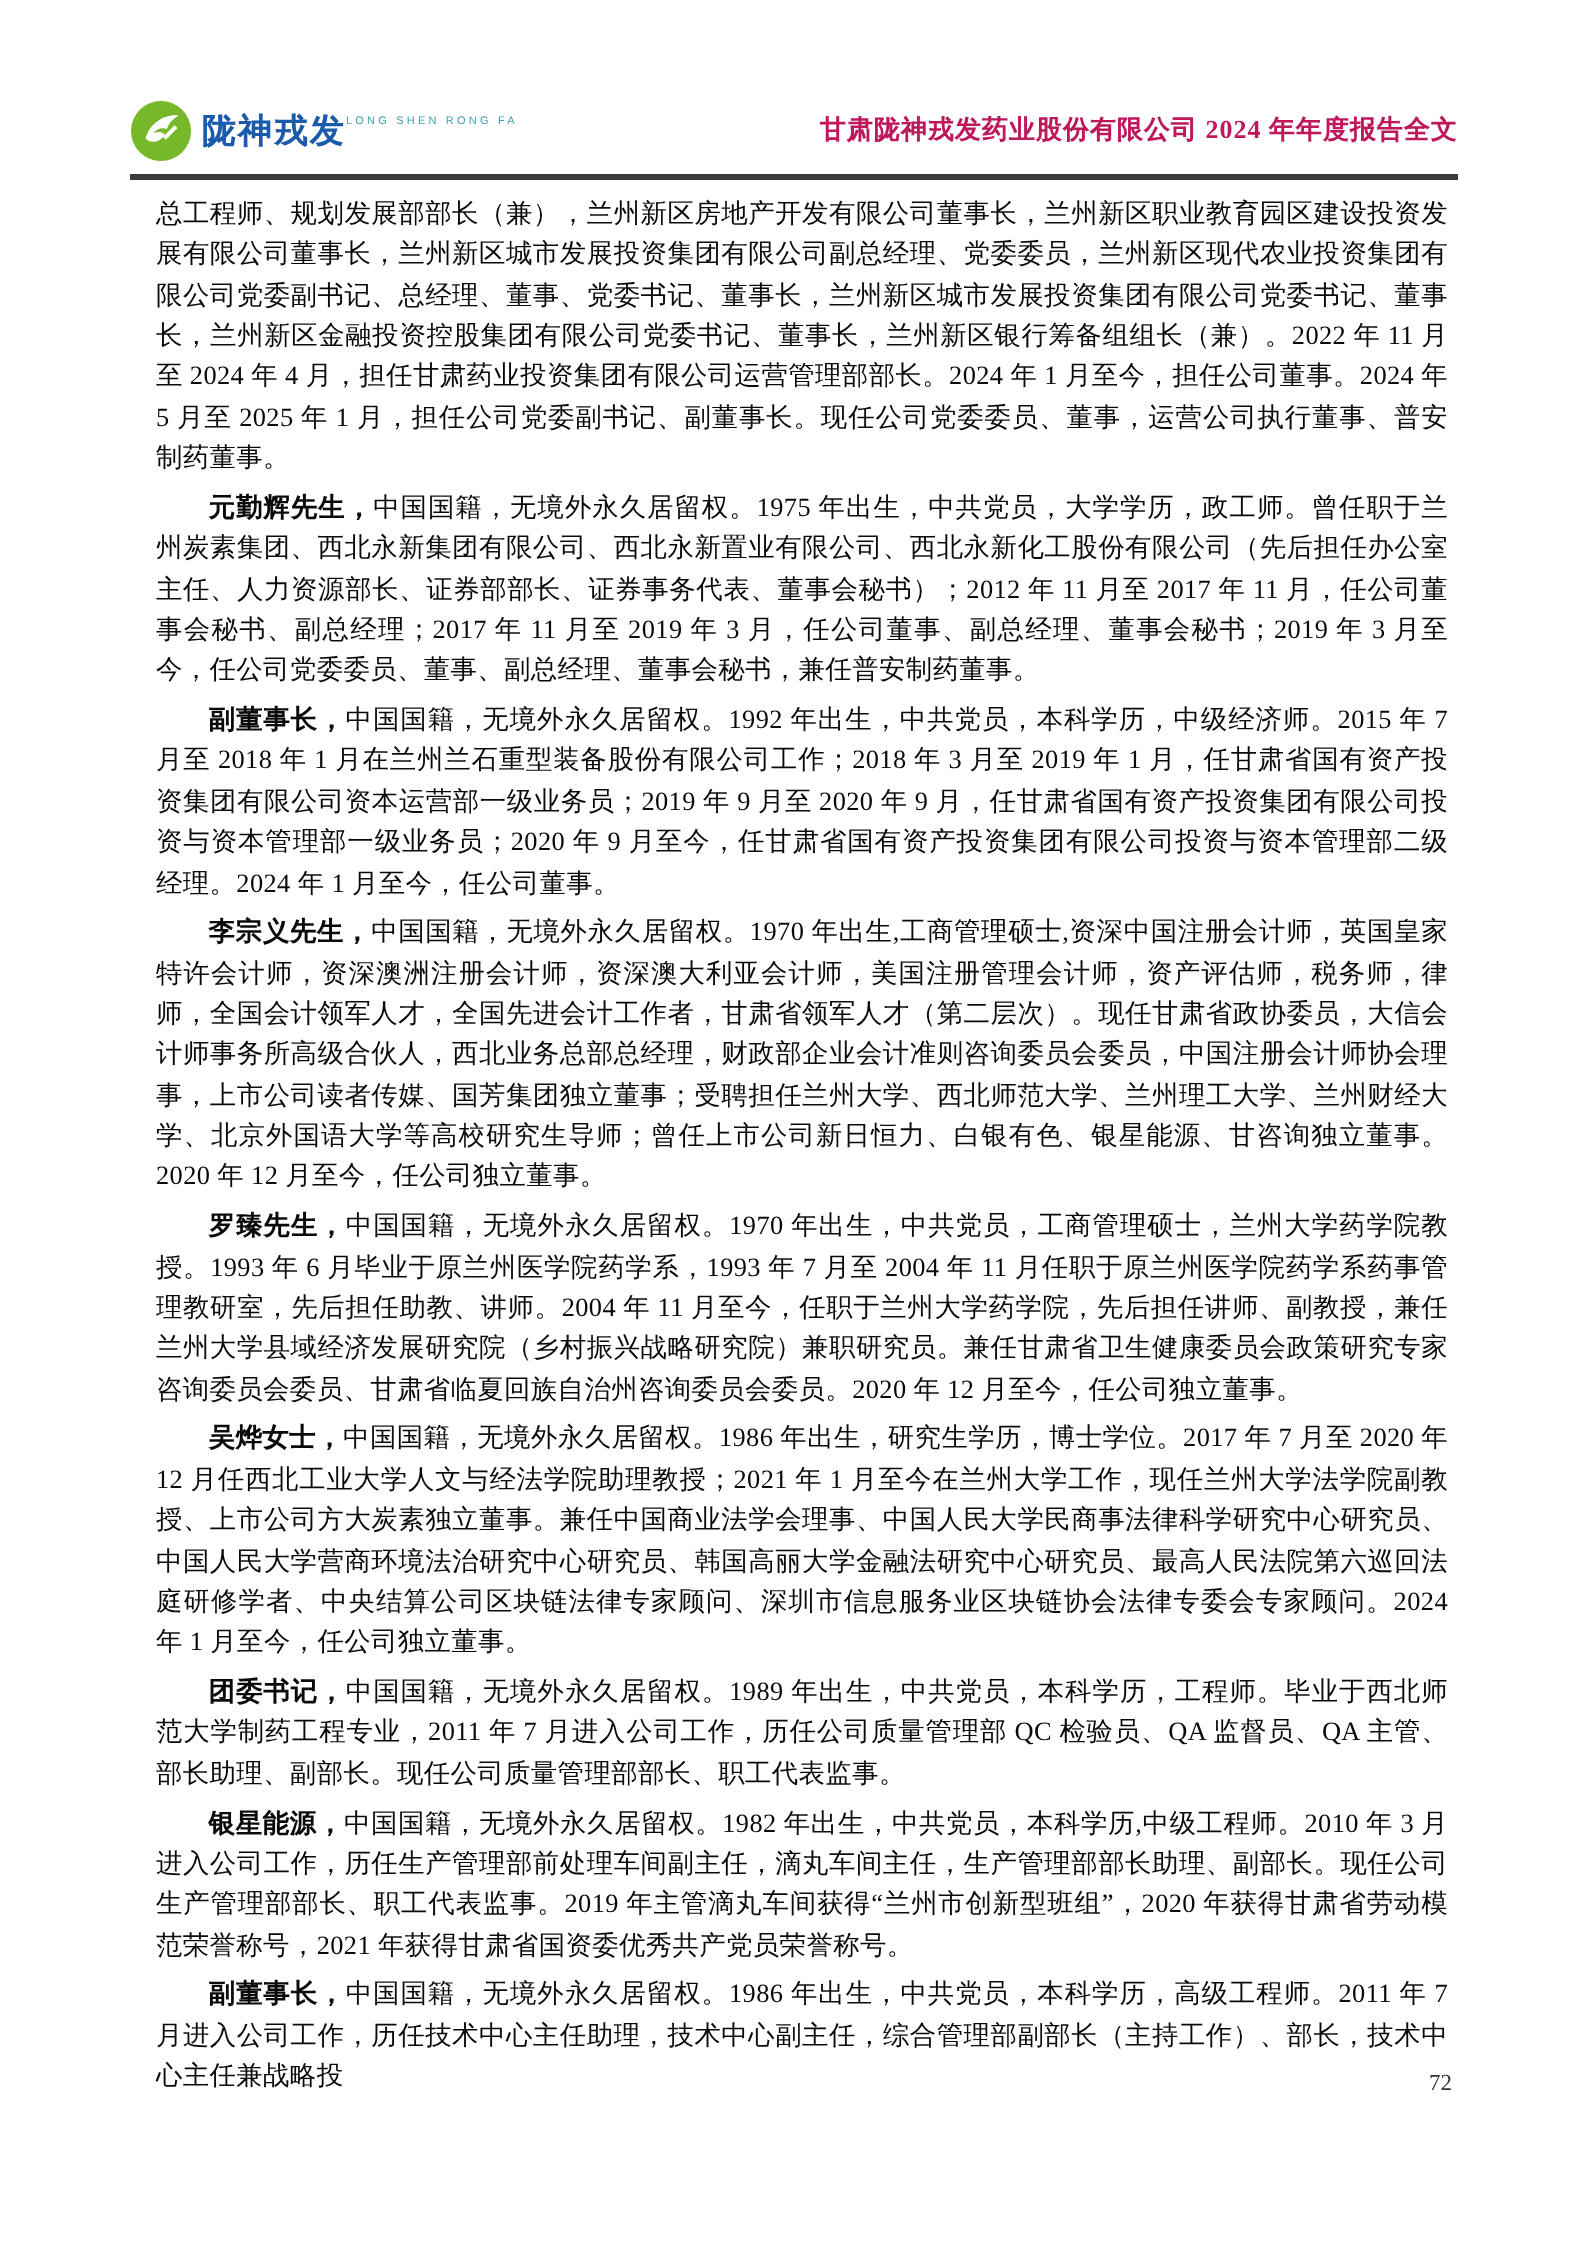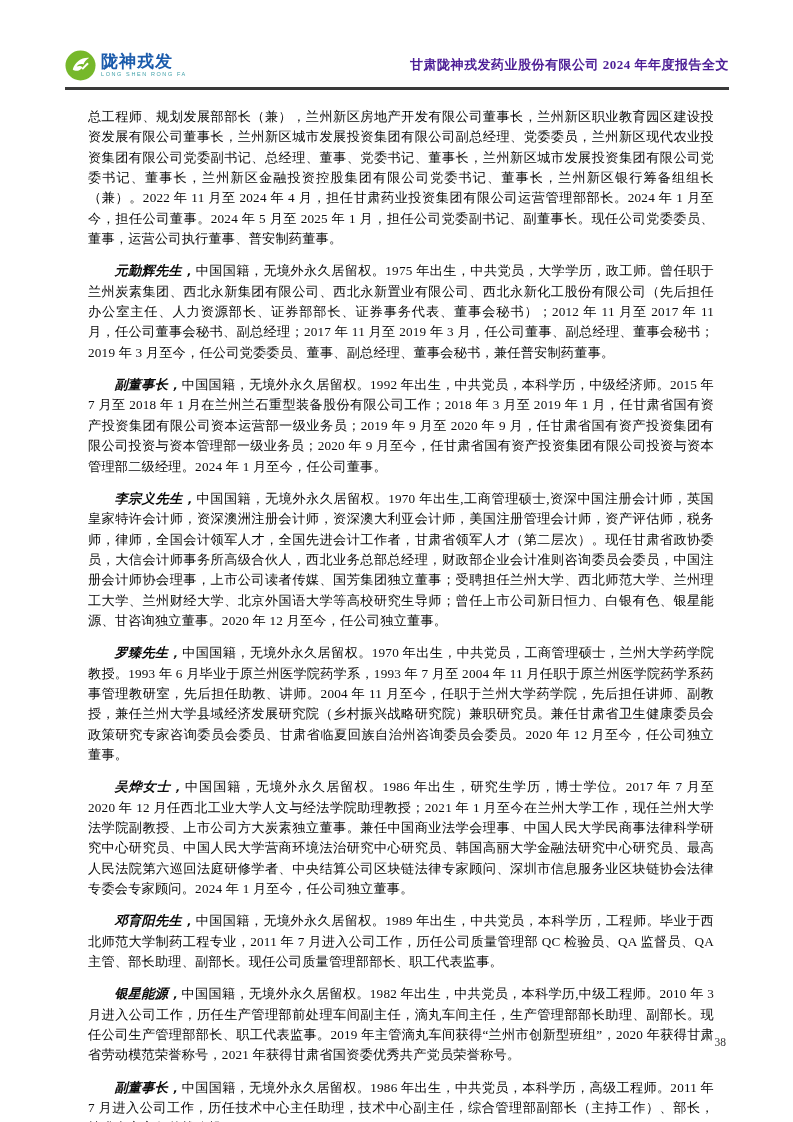--- a/index.html
+++ b/index.html
@@ -18,40 +18,40 @@
     left: 65px;
     right: 64px;
     top: 44px;
     height: 42px;
     display: flex;
     justify-content: space-between;
     align-items: center;
   }
   .logo { display: flex; align-items: center; gap: 5px; }
   .logo-circle { width: 31px; height: 31px; display: inline-block; flex: 0 0 auto; }
-  .logo-textcol { display: flex; flex-direction: column; line-height: 1; justify-content: flex-end; }
+  .logo-textcol { display: flex; flex-direction: row; line-height: 1; justify-content: flex-end; }
   .logo-cn {
     font-family: "Liberation Sans", "DejaVu Sans", sans-serif;
     font-size: 17px;
     font-weight: bold;
     color: #1b5bab;
     letter-spacing: 1px;
   }
   .logo-en {
     font-family: "Liberation Sans", "DejaVu Sans", sans-serif;
     font-size: 5.5px;
     color: #3f9fa8;
     letter-spacing: 1.6px;
     margin-top: 2px;
     white-space: nowrap;
   }
   .header-title {
     font-size: 13px;
     font-weight: bold;
-    color: #4c1d95;
+    color: #be185d;
     letter-spacing: 0.5px;
     white-space: nowrap;
   }
   .header-rule {
     position: absolute;
     left: 65px;
     right: 64px;
     top: 87px;
     height: 3px;
     background: #3a3a3a;
@@ -61,24 +61,24 @@
     position: absolute;
     left: 76px;
     right: 67px;
     top: 95px;
     font-size: 13.2px;
     line-height: 20.35px;
     text-align: justify;
     letter-spacing: 0.2px;
     color: #0a0a0a;
   }
-  .para { margin: 12px; text-indent: 2em; }
+  .para { margin: 2px; text-indent: 2em; }
   .para.no-indent { text-indent: 0; }
   .para + .para { margin-top: 4.5px; }
-  .person { font-weight: bold; font-style: italic; }
+  .person { font-weight: bold; }
   
   .footer {
     position: absolute;
     top: 1036px;
     right: 67px;
     font-size: 11.5px;
     color: #333333;
   }
 </style>
 </head>
@@ -105,22 +105,22 @@
 
   <div class="header-rule"></div>
 
   <div class="content">
     <p class="para no-indent"><strong class="person"></strong><span>总工程师、规划发展部部长（兼），兰州新区房地产开发有限公司董事长，兰州新区职业教育园区建设投资发展有限公司董事长，兰州新区城市发展投资集团有限公司副总经理、党委委员，兰州新区现代农业投资集团有限公司党委副书记、总经理、董事、党委书记、董事长，兰州新区城市发展投资集团有限公司党委书记、董事长，兰州新区金融投资控股集团有限公司党委书记、董事长，兰州新区银行筹备组组长（兼）。2022 年 11 月至 2024 年 4 月，担任甘肃药业投资集团有限公司运营管理部部长。2024 年 1 月至今，担任公司董事。2024 年 5 月至 2025 年 1 月，担任公司党委副书记、副董事长。现任公司党委委员、董事，运营公司执行董事、普安制药董事。</span></p>
     <p class="para"><strong class="person">元勤辉先生，</strong><span>中国国籍，无境外永久居留权。1975 年出生，中共党员，大学学历，政工师。曾任职于兰州炭素集团、西北永新集团有限公司、西北永新置业有限公司、西北永新化工股份有限公司（先后担任办公室主任、人力资源部长、证券部部长、证券事务代表、董事会秘书）；2012 年 11 月至 2017 年 11 月，任公司董事会秘书、副总经理；2017 年 11 月至 2019 年 3 月，任公司董事、副总经理、董事会秘书；2019 年 3 月至今，任公司党委委员、董事、副总经理、董事会秘书，兼任普安制药董事。</span></p>
     <p class="para"><strong class="person">副董事长，</strong><span>中国国籍，无境外永久居留权。1992 年出生，中共党员，本科学历，中级经济师。2015 年 7 月至 2018 年 1 月在兰州兰石重型装备股份有限公司工作；2018 年 3 月至 2019 年 1 月，任甘肃省国有资产投资集团有限公司资本运营部一级业务员；2019 年 9 月至 2020 年 9 月，任甘肃省国有资产投资集团有限公司投资与资本管理部一级业务员；2020 年 9 月至今，任甘肃省国有资产投资集团有限公司投资与资本管理部二级经理。2024 年 1 月至今，任公司董事。</span></p>
     <p class="para"><strong class="person">李宗义先生，</strong><span>中国国籍，无境外永久居留权。1970 年出生,工商管理硕士,资深中国注册会计师，英国皇家特许会计师，资深澳洲注册会计师，资深澳大利亚会计师，美国注册管理会计师，资产评估师，税务师，律师，全国会计领军人才，全国先进会计工作者，甘肃省领军人才（第二层次）。现任甘肃省政协委员，大信会计师事务所高级合伙人，西北业务总部总经理，财政部企业会计准则咨询委员会委员，中国注册会计师协会理事，上市公司读者传媒、国芳集团独立董事；受聘担任兰州大学、西北师范大学、兰州理工大学、兰州财经大学、北京外国语大学等高校研究生导师；曾任上市公司新日恒力、白银有色、银星能源、甘咨询独立董事。2020 年 12 月至今，任公司独立董事。</span></p>
     <p class="para"><strong class="person">罗臻先生，</strong><span>中国国籍，无境外永久居留权。1970 年出生，中共党员，工商管理硕士，兰州大学药学院教授。1993 年 6 月毕业于原兰州医学院药学系，1993 年 7 月至 2004 年 11 月任职于原兰州医学院药学系药事管理教研室，先后担任助教、讲师。2004 年 11 月至今，任职于兰州大学药学院，先后担任讲师、副教授，兼任兰州大学县域经济发展研究院（乡村振兴战略研究院）兼职研究员。兼任甘肃省卫生健康委员会政策研究专家咨询委员会委员、甘肃省临夏回族自治州咨询委员会委员。2020 年 12 月至今，任公司独立董事。</span></p>
     <p class="para"><strong class="person">吴烨女士，</strong><span>中国国籍，无境外永久居留权。1986 年出生，研究生学历，博士学位。2017 年 7 月至 2020 年 12 月任西北工业大学人文与经法学院助理教授；2021 年 1 月至今在兰州大学工作，现任兰州大学法学院副教授、上市公司方大炭素独立董事。兼任中国商业法学会理事、中国人民大学民商事法律科学研究中心研究员、中国人民大学营商环境法治研究中心研究员、韩国高丽大学金融法研究中心研究员、最高人民法院第六巡回法庭研修学者、中央结算公司区块链法律专家顾问、深圳市信息服务业区块链协会法律专委会专家顾问。2024 年 1 月至今，任公司独立董事。</span></p>
-    <p class="para"><strong class="person">邓育阳先生，</strong><span>中国国籍，无境外永久居留权。1989 年出生，中共党员，本科学历，工程师。毕业于西北师范大学制药工程专业，2011 年 7 月进入公司工作，历任公司质量管理部 QC 检验员、QA 监督员、QA 主管、部长助理、副部长。现任公司质量管理部部长、职工代表监事。</span></p>
+    <p class="para"><strong class="person">团委书记，</strong><span>中国国籍，无境外永久居留权。1989 年出生，中共党员，本科学历，工程师。毕业于西北师范大学制药工程专业，2011 年 7 月进入公司工作，历任公司质量管理部 QC 检验员、QA 监督员、QA 主管、部长助理、副部长。现任公司质量管理部部长、职工代表监事。</span></p>
     <p class="para"><strong class="person">银星能源，</strong><span>中国国籍，无境外永久居留权。1982 年出生，中共党员，本科学历,中级工程师。2010 年 3 月进入公司工作，历任生产管理部前处理车间副主任，滴丸车间主任，生产管理部部长助理、副部长。现任公司生产管理部部长、职工代表监事。2019 年主管滴丸车间获得“兰州市创新型班组”，2020 年获得甘肃省劳动模范荣誉称号，2021 年获得甘肃省国资委优秀共产党员荣誉称号。</span></p>
     <p class="para"><strong class="person">副董事长，</strong><span>中国国籍，无境外永久居留权。1986 年出生，中共党员，本科学历，高级工程师。2011 年 7 月进入公司工作，历任技术中心主任助理，技术中心副主任，综合管理部副部长（主持工作）、部长，技术中心主任兼战略投</span></p>
   </div>
 
   <div class="footer">
-    <span>38</span>
+    <span>72</span>
   </div>
 
 </div>
 
 </body></html>

